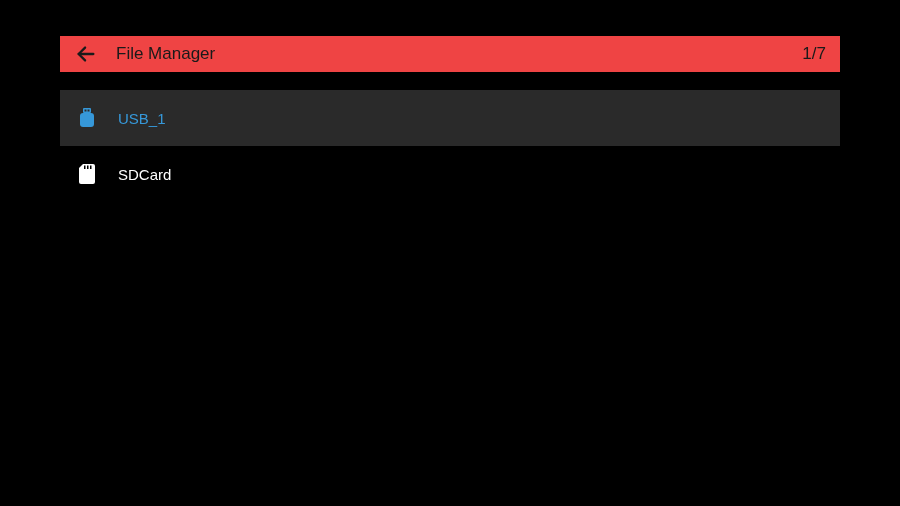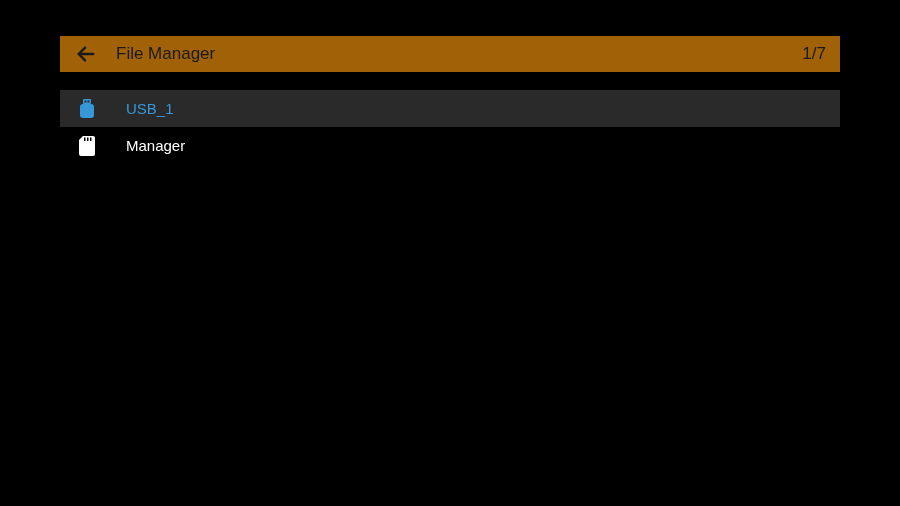--- a/index.html
+++ b/index.html
@@ -9,21 +9,21 @@
     }
     body {
       width: 900px;
       height: 506px;
       background: #000;
       font-family: Arial, sans-serif;
       overflow: hidden;
     }
     .header {
       margin: 36px 60px 0 60px;
-      background: #a16207;
+      background: #ef4444;
       height: 36px;
       display: flex;
       align-items: center;
       padding: 0 14px;
     }
     .back-arrow {
       width: 24px;
       height: 24px;
       display: flex;
       align-items: center;
@@ -37,26 +37,25 @@
       flex-grow: 1;
     }
     .header-counter {
       font-size: 17px;
       color: #1a1a1a;
     }
     .list-container {
       margin: 18px 60px 0 60px;
     }
     .list-item {
-      height: 37px;
+      height: 56px;
       display: flex;
       align-items: center;
       padding: 0 16px;
       cursor: pointer;
-      gap: 8px;
     }
     .list-item.selected {
       background: #2a2a2a;
     }
     .list-item.selected .item-label {
       color: #3698d9;
     }
     .item-icon {
       width: 22px;
       height: 22px;
@@ -98,15 +97,15 @@
   </div>
   <div class="list-item">
     <div class="item-icon">
       <svg width="16" height="20" viewBox="0 0 16 20">
         <path d="M 4 0 L 14 0 Q 16 0 16 2 L 16 18 Q 16 20 14 20 L 2 20 Q 0 20 0 18 L 0 4 L 4 0 Z" fill="#ffffff"></path>
         <rect x="5" y="1.5" width="1.5" height="3.5" fill="#000"></rect>
         <rect x="8" y="1.5" width="1.5" height="3.5" fill="#000"></rect>
         <rect x="11" y="1.5" width="1.5" height="3.5" fill="#000"></rect>
       </svg>
     </div>
-    <div class="item-label">Manager</div>
+    <div class="item-label">SDCard</div>
   </div>
 </div>
 
 </body></html>

